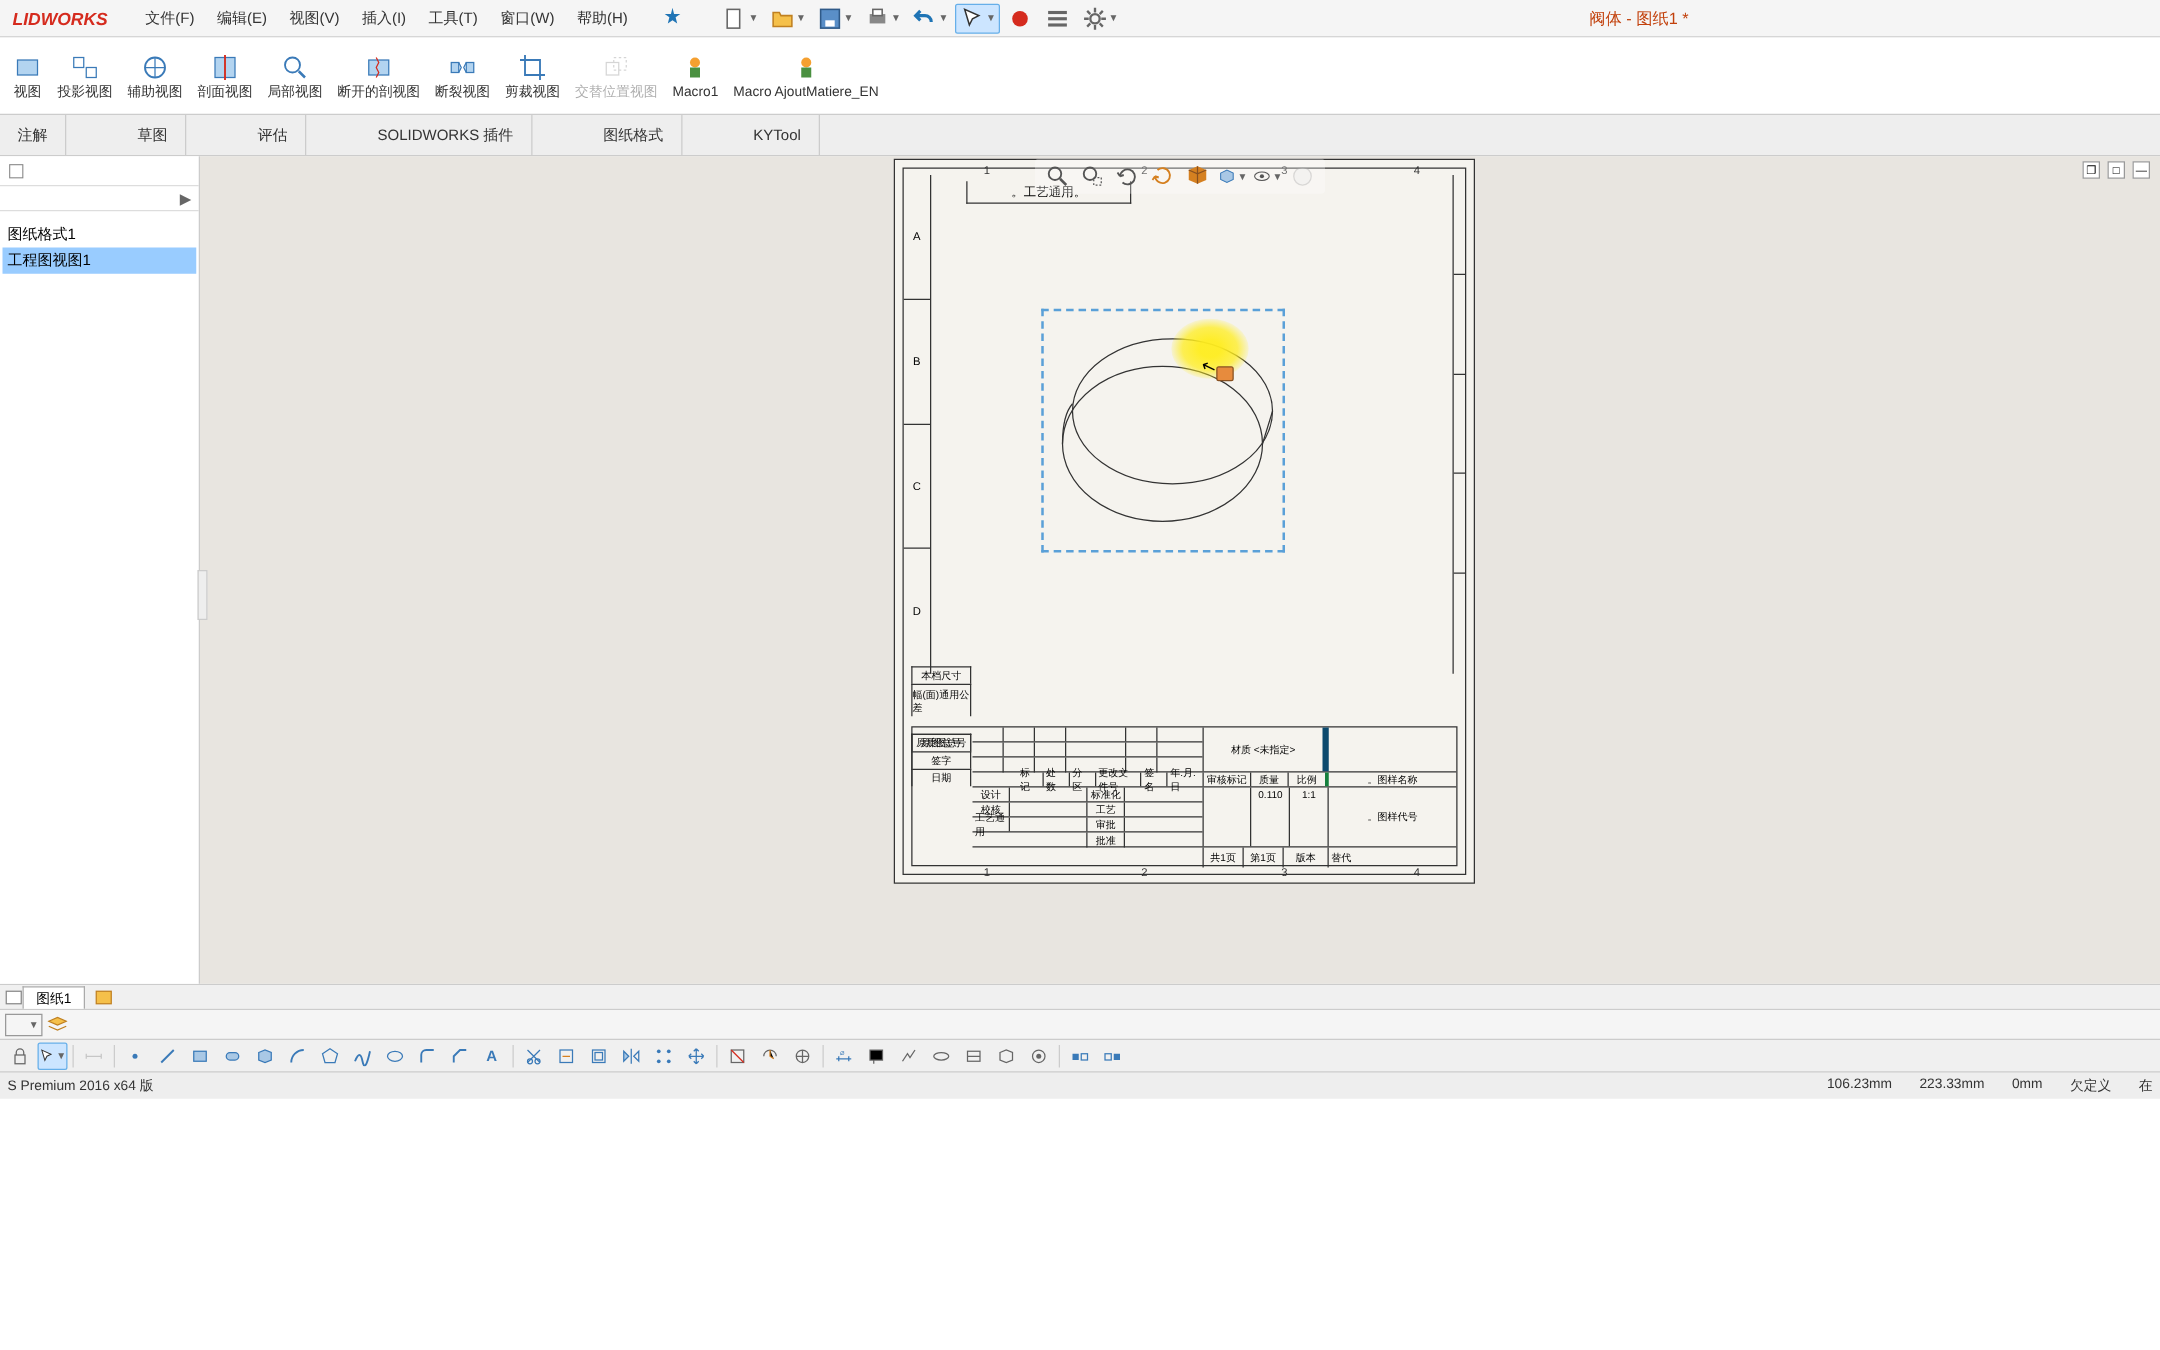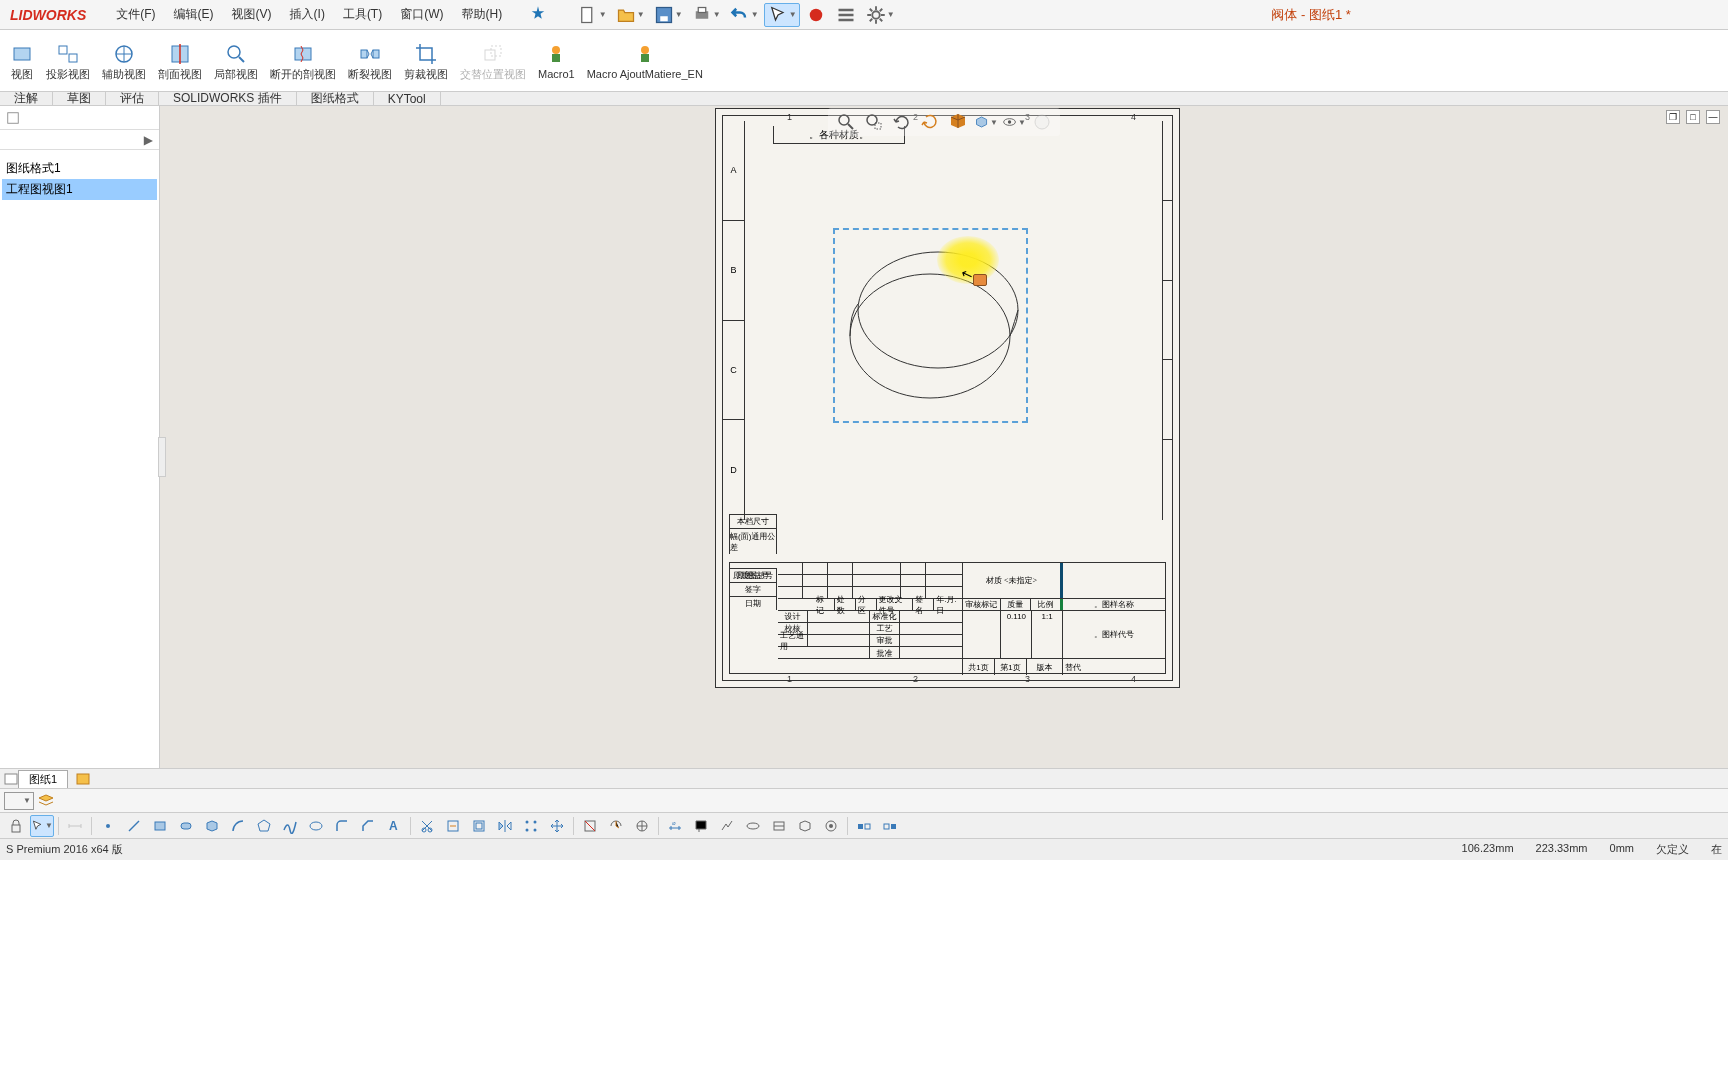--- a/index.html
+++ b/index.html
@@ -16,21 +16,21 @@
     .qbtn.active { background: #cce5ff; border: 1px solid #66afe9; }
     .dropdown-arrow { font-size: 8px; color: #666; margin-left: 1px; }
     .doc-title { margin-left: auto; margin-right: auto; color: #c2410c; font-size: 13px; width: 200px; text-align: center; }
     
     .ribbon { height: 62px; background: #fff; display: flex; align-items: stretch; padding: 2px 4px; border-bottom: 1px solid #ccc; }
     .ribbon-btn { display: flex; flex-direction: column; align-items: center; justify-content: center; padding: 2px 6px; min-width: 32px; cursor: pointer; border-radius: 2px; }
     .ribbon-btn.disabled { opacity: 0.4; cursor: default; }
     .ribbon-icon { width: 24px; height: 24px; display: flex; align-items: center; justify-content: center; margin-bottom: 2px; }
     .ribbon-label { font-size: 11px; color: #333; text-align: right; line-height: 12px; }
     
-    .tab-bar { height: 14px; background: #eee; display: flex; align-items: stretch; border-bottom: 1px solid #ccc; }
+    .tab-bar { height: 33px; background: #eee; display: flex; align-items: stretch; border-bottom: 1px solid #ccc; gap: 43px; }
     .tab { padding: 4px 14px; background: #eee; border-right: 1px solid #ccc; display: flex; align-items: center; cursor: pointer; font-size: 12px; color: #333; }
     
     .main-area { display: flex; height: 662px; position: relative; }
     .sidebar { width: 160px; background: #fff; border-right: 1px solid #ccc; display: flex; flex-direction: column; }
     .sidebar-header { height: 24px; border-bottom: 1px solid #ddd; display: flex; align-items: center; padding: 0 6px; }
     .sidebar-nav { height: 20px; display: flex; align-items: center; justify-content: flex-end; padding: 0 6px; border-bottom: 1px solid #ddd; }
     .tree { padding: 4px 2px; font-size: 12px; }
     .tree-item { padding: 2px 4px; cursor: pointer; }
     .tree-item.selected { background: #99ccff; }
     .collapse-handle { position: absolute; left: 158px; top: 50%; width: 8px; height: 40px; background: #eee; border: 1px solid #ccc; cursor: pointer; z-index: 5; }
@@ -359,21 +359,21 @@
           <div style="height:25%;display:flex;align-items:center;justify-content:center;font-size:9px;">D</div>
         </div>
         <div style="position:absolute;right:0;top:5px;width:10px;bottom:160px;border-left:1px solid #333;">
           <div style="height:20%;border-bottom:1px solid #333;"></div>
           <div style="height:20%;border-bottom:1px solid #333;"></div>
           <div style="height:20%;border-bottom:1px solid #333;"></div>
           <div style="height:20%;border-bottom:1px solid #333;"></div>
           <div style="height:20%;"></div>
         </div>
 
-        <div class="sheet-title-box">。各种材质。</div>
+        <div class="sheet-title-box">。工艺通用。</div>
 
         <div class="part-view">
           <div class="part-selected-box"></div>
           <svg width="195" height="195" viewBox="0 0 195 195">
             <ellipse cx="97" cy="108" rx="80" ry="62" fill="none" stroke="#333" stroke-width="1"></ellipse>
             <ellipse cx="105" cy="82" rx="80" ry="58" fill="none" stroke="#333" stroke-width="1"></ellipse>
             <path d="M 17 108 Q 17 85 25 76" fill="none" stroke="#333" stroke-width="1"></path>
             <path d="M 177 108 Q 182 92 185 82" fill="none" stroke="#333" stroke-width="1"></path>
           </svg>
           <div class="highlight-blob"></div>
@@ -414,21 +414,21 @@
                   </div>
                   <div style="height:12px;display:flex;">
                     <div style="flex:1;border-right:1px solid #333;"></div>
                       <div style="flex:1;border-right:1px solid #333;"></div>
                     <div style="flex:1;border-right:1px solid #333;"></div>
                       <div style="flex:2;border-right:1px solid #333;"></div>
                     <div style="flex:1;border-right:1px solid #333;"></div>
                       <div style="flex:1.5;"></div>
                   </div>
                 </div>
-                <div style="width:100px;border-right:3px solid #0c4a6e;display:flex;align-items:center;justify-content:center;font-size:8px;font-family:Liberation Serif, serif;">材质 &lt;未指定&gt;</div>
+                <div style="width:100px;border-right:5px solid #0c4a6e;display:flex;align-items:center;justify-content:center;font-size:8px;">材质 &lt;未指定&gt;</div>
                 <div style="flex:1;"></div>
               </div>
 
               <div style="height:12px;border-bottom:1px solid #333;display:flex;">
                 <div style="width:185px;border-right:1px solid #333;display:flex;">
                   <div class="tb-cell" style="flex:1;margin-left:36px;">标记</div>
                   <div class="tb-cell" style="flex:1;">处数</div>
                   <div class="tb-cell" style="flex:1;">分区</div>
                   <div class="tb-cell" style="flex:2;">更改文件号</div>
                   <div class="tb-cell" style="flex:1;">签名</div>

